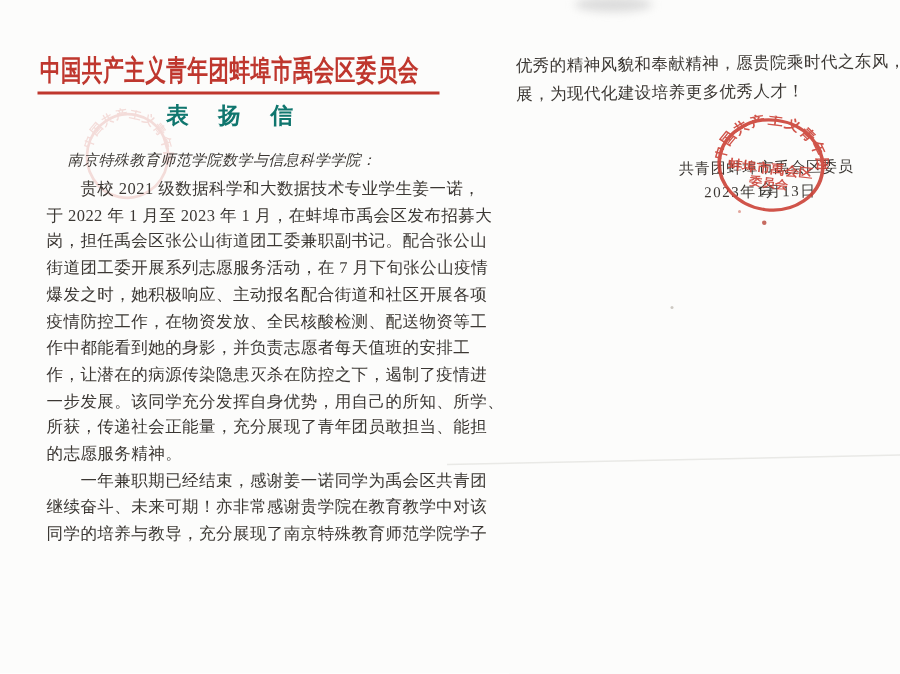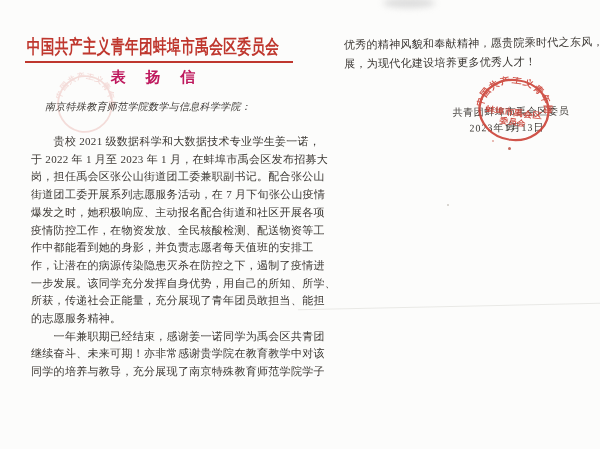--- a/index.html
+++ b/index.html
@@ -27,28 +27,28 @@
     position:absolute;left:153px;top:34px;white-space:nowrap;
     transform:translateX(-50%) scaleX(.72);
     font-size:19px;font-weight:bold;color:var(--header_red);letter-spacing:.5px;
   }
   .red-rule{
     position:absolute;left:25px;top:61px;width:268px;height:2px;
     background:var(--header_red);
   }
   .letter-title{
     position:absolute;left:157px;top:68px;transform:translateX(-50%);
-    font-size:15px;font-weight:bold;letter-spacing:8px;white-space:nowrap;color:#be185d;
+    font-size:15px;font-weight:bold;letter-spacing:8px;white-space:nowrap;color:#0f766e;
   }
   .salutation{
     position:absolute;left:45px;top:100px;width:282px;
     font-size:10px;letter-spacing:.3px;white-space:nowrap;font-style:italic;
   }
   .body-block{
-    position:absolute;left:31px;top:133px;width:282px;
+    position:absolute;left:31px;top:118px;width:282px;
     font-size:11px;letter-spacing:.3px;
   }
   .body-block .body-line{line-height:17.7px;white-space:nowrap;}
   .continuation{
     position:absolute;left:344px;top:34px;width:244px;
     font-size:11px;letter-spacing:.3px;transform:rotate(-.7deg);
   }
   .continuation .body-line{line-height:19.3px;white-space:nowrap;}
   .sig-org{
     position:absolute;left:450px;top:105px;width:122px;text-align:center;

